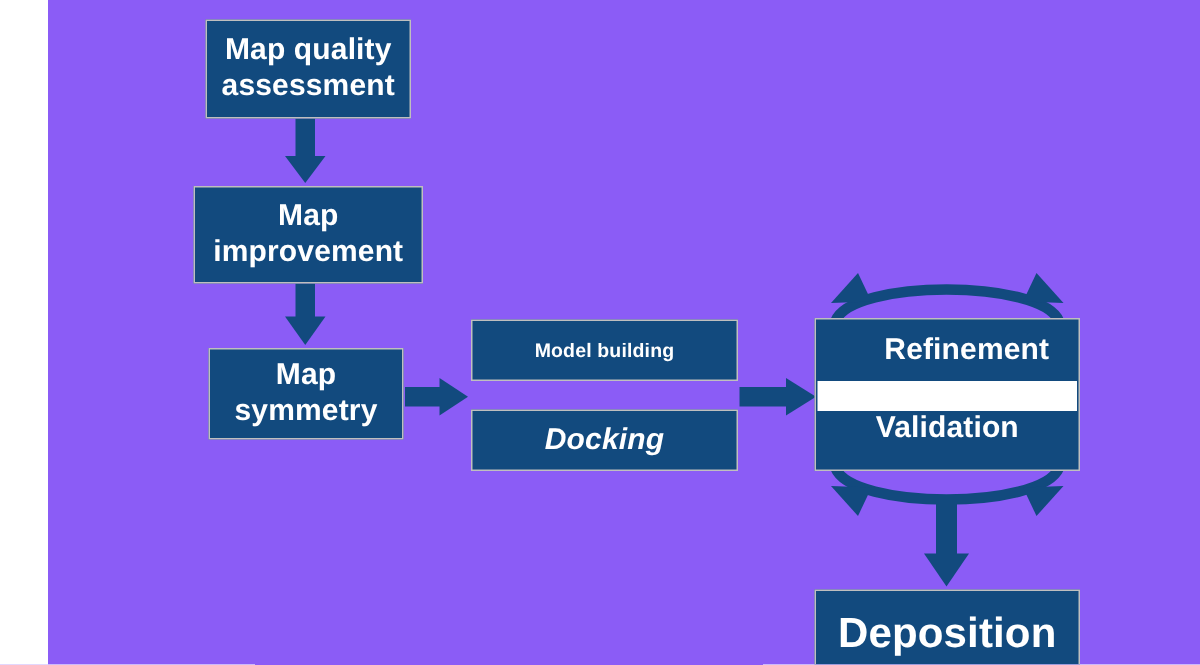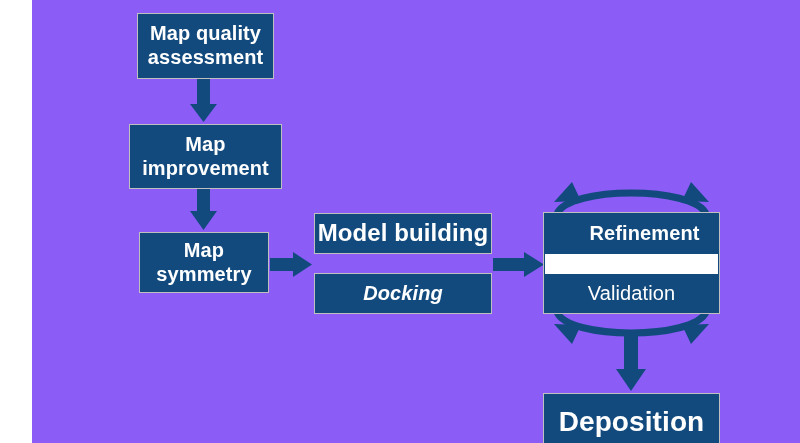--- a/index.html
+++ b/index.html
@@ -48,21 +48,21 @@
   #node-map-improvement {
     left: 97px; top: 124px; width: 153px; height: 65px;
     font-size: 20px;
   }
   #node-map-symmetry {
     left: 107px; top: 232px; width: 130px; height: 61px;
     font-size: 20px;
   }
   #node-model-building {
     left: 282px; top: 213px; width: 178px; height: 41px;
-    font-size: 24px;
+    font-size: 13px;
   }
   #node-docking {
     left: 282px; top: 273px; width: 178px; height: 41px;
     font-size: 20px;
     font-style: italic;
   }
   #node-cycle-block {
     left: 511px; top: 212px; width: 177px; height: 102px;
     background: #124A7E;
     border: 1px solid #BFBFBF;
@@ -76,22 +76,22 @@
     color: #ffffff; font-size: 20px; font-weight: 600; padding-left: 26px;
   }
   #cycle-gap {
     position: absolute;
     left: 1px; top: 41px; right: 1px; height: 20px;
     background: #ffffff;
   }
   #node-validation {
     position: absolute;
     left: 0; top: 61px; right: 0; bottom: 0;
-    display: flex; align-items: center; justify-content: center;
-    color: #ffffff; font-size: 20px; font-weight: 400;
+    display: flex; align-items: flex-start; justify-content: center;
+    color: #ffffff; font-size: 20px; font-weight: 700;
   }
   #node-deposition {
     left: 511px; top: 393px; width: 177px; height: 58px;
     font-size: 28px;
   }
 
   
   #connectors {
     position: absolute;
     left: 0; top: 0;

